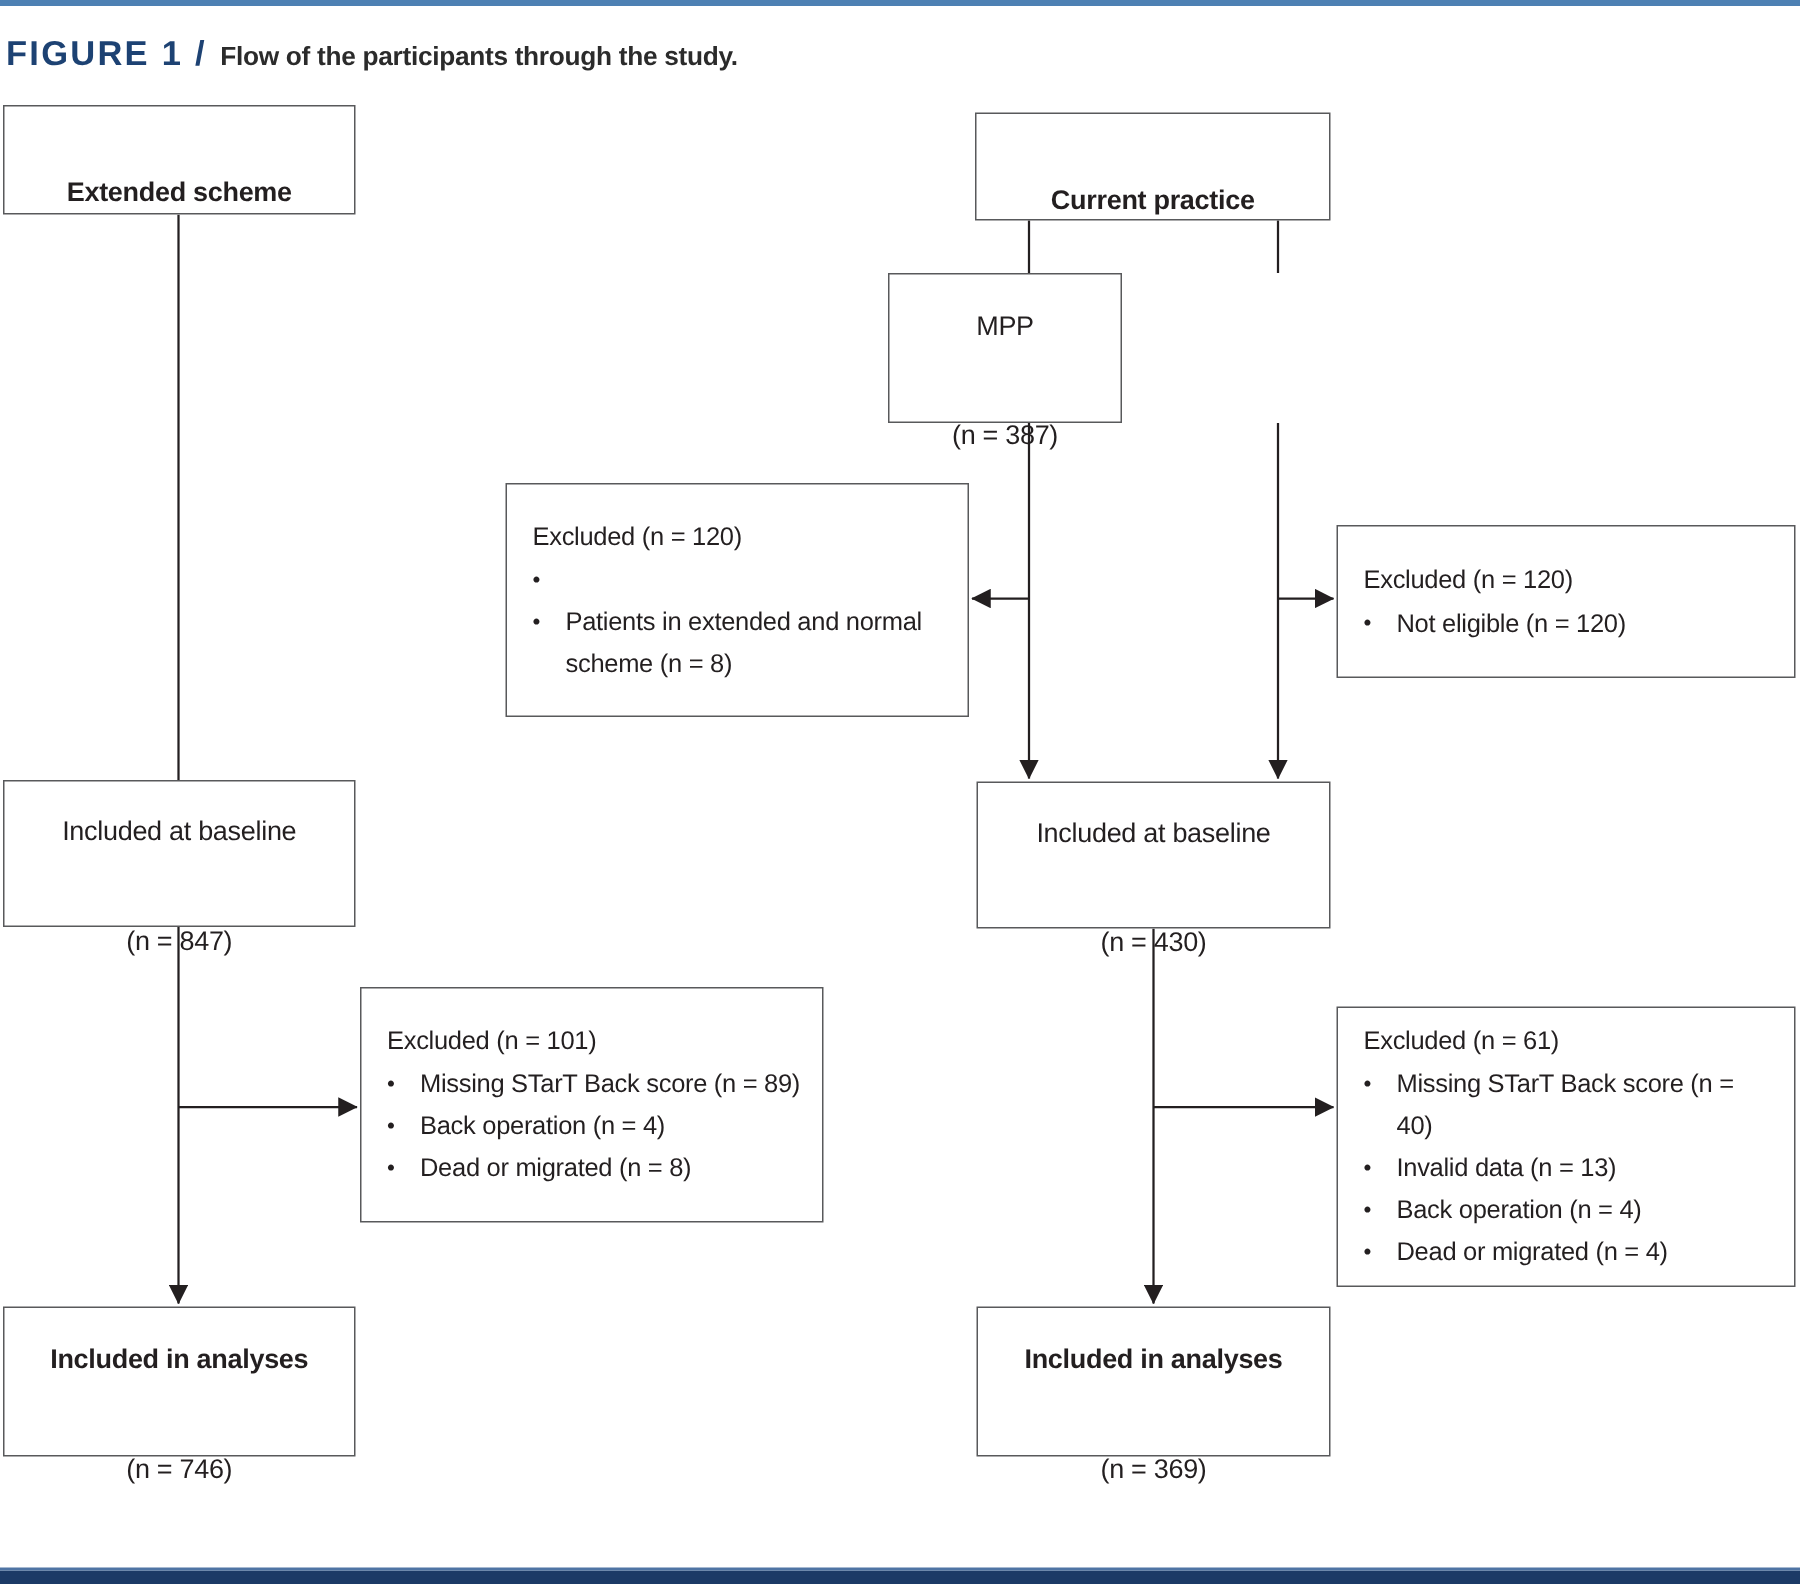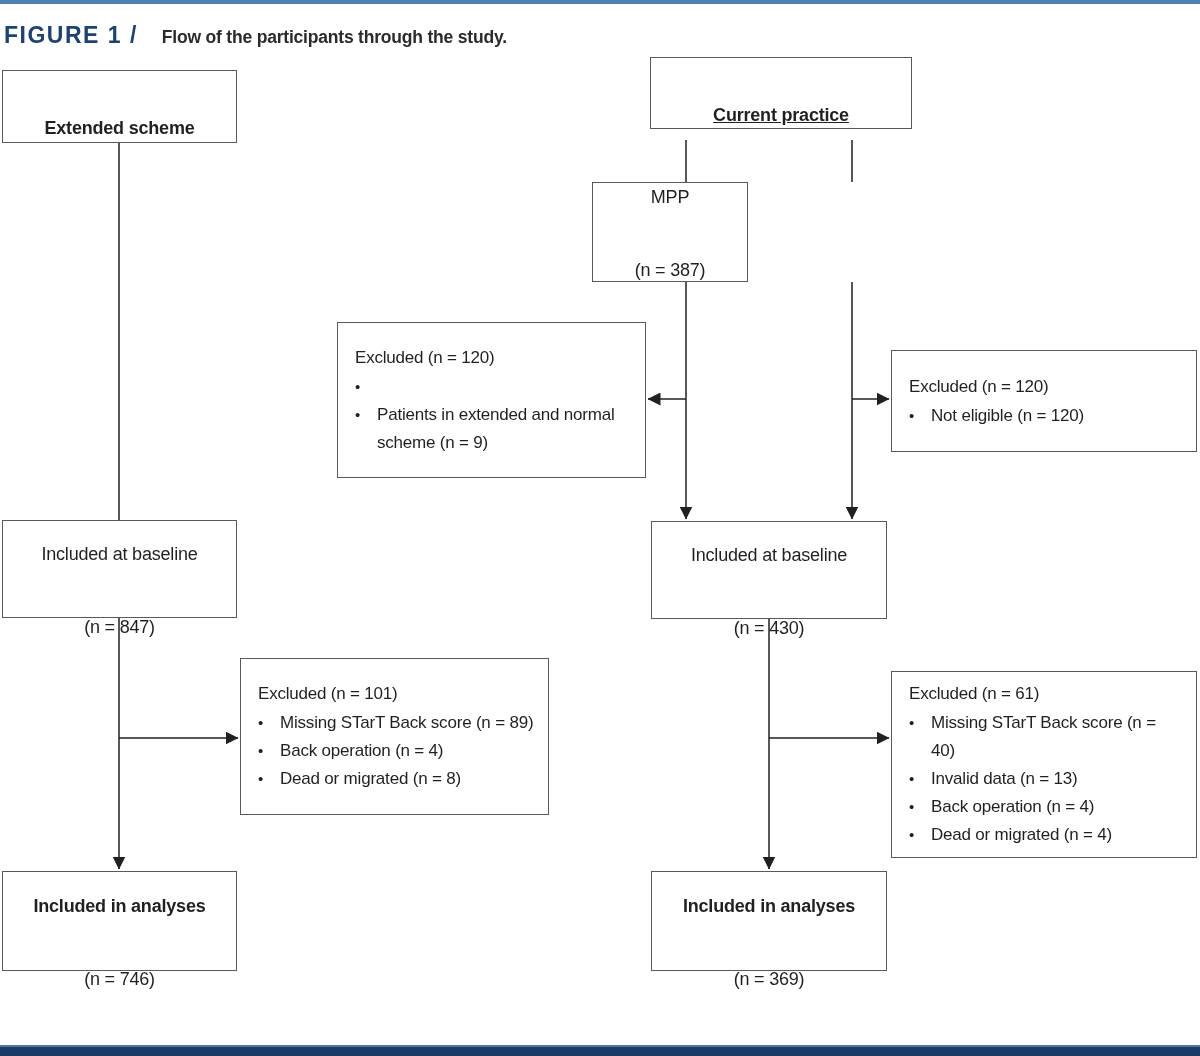--- a/index.html
+++ b/index.html
@@ -10,21 +10,21 @@
     --ink:#231f20;
   }
   html,body{margin:0;padding:0;background:#fff;}
   #stage{
     position:relative;width:1200px;height:1056px;background:#fff;overflow:hidden;
     font-family:"Liberation Sans","DejaVu Sans",sans-serif;color:var(--ink);
   }
   .topbar{position:absolute;left:0;top:0;width:100%;height:4px;background:var(--topbar);}
   .bottombar{position:absolute;left:0;bottom:0;width:100%;height:9px;background:var(--bottombar);border-top:2px solid #4f74a4;box-sizing:border-box;border-top:0;}
   .bottombar::before{content:"";position:absolute;left:0;top:-2px;width:100%;height:2px;background:#4f74a4;}
-  .header{position:absolute;left:4px;top:22px;display:flex;align-items:baseline;gap:24px;white-space:nowrap;}
+  .header{position:absolute;left:4px;top:22px;display:flex;align-items:baseline;gap:9px;white-space:nowrap;}
   .figlabel{font-size:23px;font-weight:bold;color:var(--accent);letter-spacing:1.5px;}
   .figcaption{font-size:17.5px;font-weight:bold;color:#2b2b2b;letter-spacing:-0.2px;}
   svg.connectors{position:absolute;left:0;top:0;z-index:0;}
   .box{
     position:absolute;box-sizing:border-box;background:#fff;border:1px solid var(--border);
     display:flex;flex-direction:column;justify-content:center;z-index:1;
     font-size:18px;letter-spacing:-0.2px;color:var(--ink);
   }
   .box.center{align-items:center;text-align:center;gap:8px;}
   .box .l1{line-height:22px;margin-top:43px;}
@@ -65,38 +65,38 @@
       <path d="M119 738 L238 738" marker-end="url(#arrow)"></path>
       <path d="M769 619 L769 869" marker-end="url(#arrow)"></path>
       <path d="M769 738 L889 738" marker-end="url(#arrow)"></path>
     </g>
   </svg>
 
   <div class="box center" style="left:2px;top:70px;width:235px;height:73px;">
     <div class="l1 bold">Extended scheme</div>
   </div>
 
-  <div class="box center" style="left:650px;top:57px;width:262px;height:72px;text-decoration:underline;">
+  <div class="box center" style="left:650px;top:75px;width:237px;height:72px;">
     <div class="l1 bold">Current practice</div>
   </div>
 
-  <div class="box center" style="left:592px;top:182px;width:156px;height:100px;justify-content:flex-end;">
+  <div class="box center" style="left:592px;top:182px;width:156px;height:100px;">
     <div class="l1">MPP</div>
     <div class="l1">(n = 387)</div>
   </div>
 
 
   <div class="box list" style="left:337px;top:322px;width:309px;height:156px;">
     <div class="heading">Excluded (n = 120)</div>
     <div class="li">
       <span class="mk">•</span>
     </div>
     <div class="li">
       <span class="mk">•</span>
-      <span>Patients in extended and normal scheme (n = 9)</span>
+      <span>Patients in extended and normal scheme (n = 8)</span>
     </div>
   </div>
 
   <div class="box list" style="left:891px;top:350px;width:306px;height:102px;">
     <div class="heading">Excluded (n = 120)</div>
     <div class="li">
       <span class="mk">•</span>
       <span>Not eligible (n = 120)</span>
     </div>
   </div>

